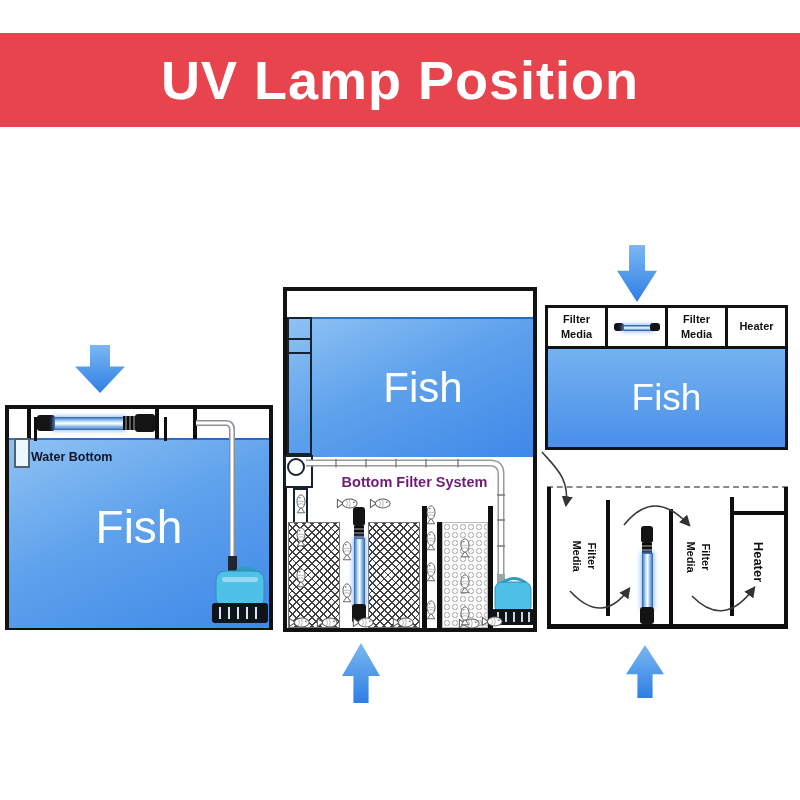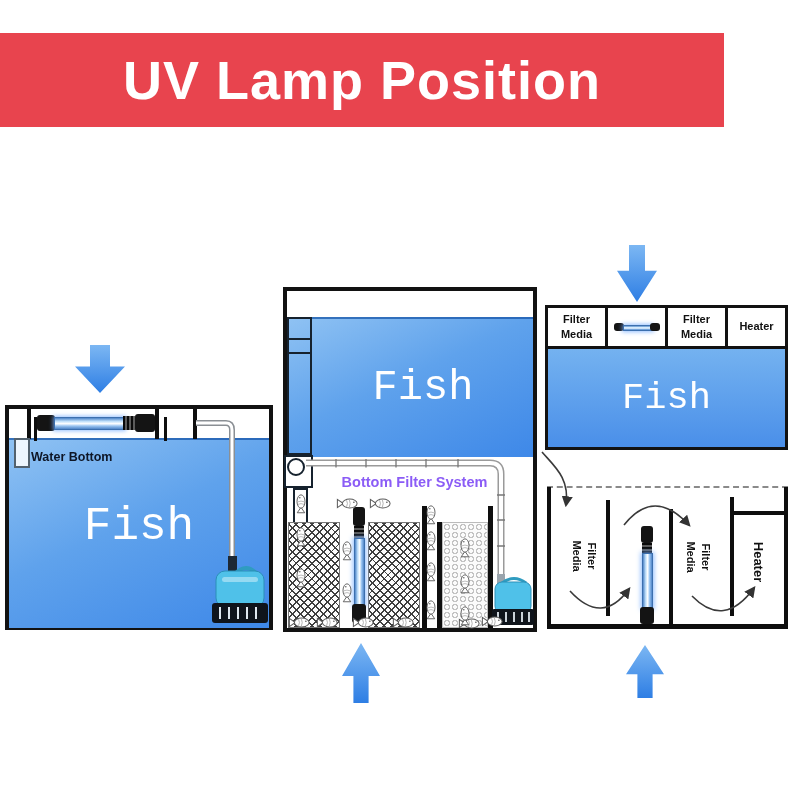--- a/index.html
+++ b/index.html
@@ -1,31 +1,31 @@
 <!DOCTYPE html>
 <html><head>
 <meta charset="utf-8">
 <style>
   html,body{margin:0;padding:0;background:#fff;}
   #canvas{position:relative;width:800px;height:800px;background:#fff;overflow:hidden;
           font-family:"Liberation Sans",sans-serif;}
   .abs{position:absolute;}
 
   
-  .banner{left:0;top:33px;width:724px;height:94px;background:#E8444E;
+  .banner{left:0;top:33px;width:800px;height:94px;background:#E8444E;
           display:flex;align-items:center;justify-content:center;}
   .banner-title{color:#fff;font-size:54px;font-weight:bold;letter-spacing:1px;}
 
   
   .tank{border:4px solid #121212;background:#fff;box-sizing:border-box;}
   .tank-thin{border:3px solid #121212;background:#fff;box-sizing:border-box;}
   .water{background:linear-gradient(155deg,#8FC2F3 0%,#5FA2EC 45%,#3E88E8 100%);
          border-top:2px solid rgba(25,80,150,.55);
          display:flex;align-items:center;justify-content:center;}
-  .fish-label{color:#fff;font-weight:300;font-family:Liberation Mono, monospace;}
+  .fish-label{color:#fff;font-weight:300;}
 
   
   .arrow-down{background:linear-gradient(180deg,#7CB7F3,#2E7EE4);
               clip-path:polygon(30% 0,70% 0,70% 45%,100% 45%,50% 100%,0 45%,30% 45%);}
   .arrow-up{background:linear-gradient(180deg,#7CB7F3,#2E7EE4);
             clip-path:polygon(50% 0,100% 55%,70% 55%,70% 100%,30% 100%,30% 55%,0 55%);}
 
   
   .cap{background:#141414;border-radius:3px;}
   .tube-h{background:linear-gradient(180deg,#4F85C8 0%,#BFDFFA 30%,#FFFFFF 52%,#9CC6F2 72%,#4F85C8 100%);
@@ -99,21 +99,21 @@
   <div class="abs tank" style="left:283px;top:287px;width:254px;height:345px;"></div>
   <div class="abs water" style="left:287px;top:317px;width:246px;height:138px;">
     <div class="fish-label" style="font-size:42px;margin-left:26px;">Fish</div>
   </div>
 
   <div class="abs overflow-col" style="left:287px;top:317px;width:25px;height:138px;">
     <div style="position:absolute;left:0;top:19px;width:100%;border-top:2px solid #16222e;"></div>
     <div style="position:absolute;left:0;top:33px;width:100%;border-top:2px solid #16222e;"></div>
   </div>
 
-  <div class="abs" style="left:322px;top:474px;width:185px;text-align:center;font-size:14.5px;font-weight:600;color:#8b5cf6;">Bottom Filter System</div>
+  <div class="abs" style="left:322px;top:474px;width:185px;text-align:center;font-size:14.5px;font-weight:600;color:#701a75;">Bottom Filter System</div>
 
   <div class="abs wbox" style="left:284px;top:455px;width:29px;height:33px;"></div>
   <div class="abs circle" style="left:287px;top:458px;width:18px;height:18px;"></div>
   <div class="abs wbox" style="left:293px;top:488px;width:15px;height:36px;"></div>
 
   <div class="abs hatch" style="left:288px;top:522px;width:52px;height:106px;"></div>
   <div class="abs hatch" style="left:368px;top:522px;width:52px;height:106px;"></div>
   <div class="abs honey" style="left:442px;top:522px;width:46px;height:106px;"></div>
 
   <div class="abs bar" style="left:422px;top:506px;width:5px;height:122px;"></div>

